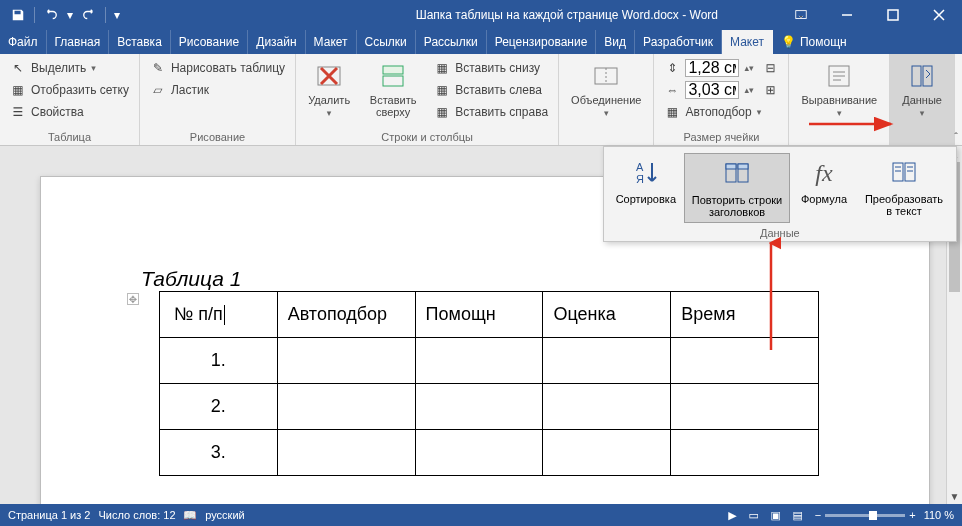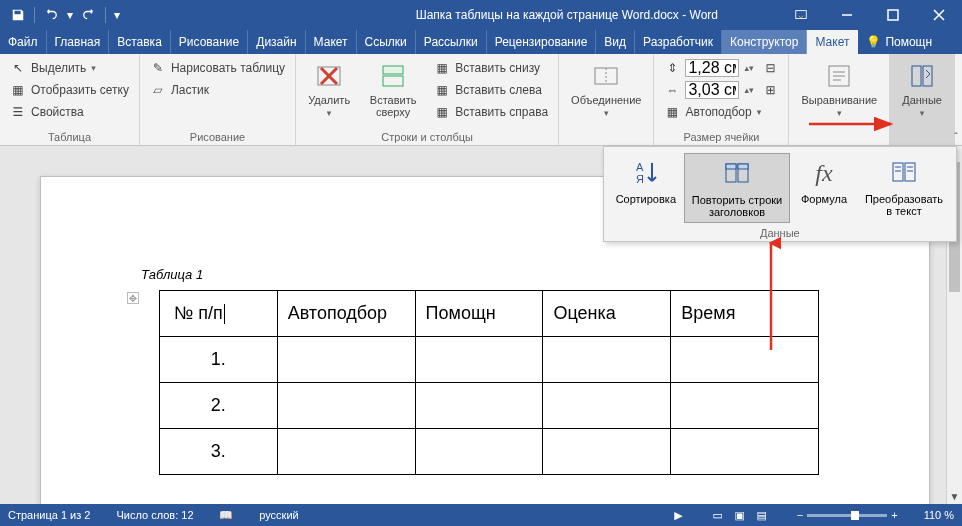--- a/index.html
+++ b/index.html
@@ -44,40 +44,40 @@
   .data-popup .row { display: flex; gap: 2px; }
   .data-popup .pop-btn { display: flex; flex-direction: column; align-items: center; gap: 4px; padding: 4px 6px; cursor: pointer; min-width: 64px; }
   .data-popup .pop-btn.active { background: #d5d5d5; border: 1px solid #a0a0a0; }
   .data-popup .pic { width: 32px; height: 32px; display: flex; align-items: center; justify-content: center; font-size: 22px; }
   .data-popup .plabel { font-size: 11px; text-align: center; line-height: 12px; }
   .data-popup .pop-footer { text-align: center; font-size: 11px; color: #666; margin-top: 4px; }
 
   
   .doc-scroll { position: absolute; top: 146px; left: 0; right: 16px; bottom: 22px; background: #e6e6e6; overflow: hidden; }
   .page { position: absolute; left: 40px; top: 30px; width: 890px; background: #fff; border: 1px solid #bdbdbd; box-shadow: 0 2px 6px rgba(0,0,0,0.15); padding: 90px 100px 60px 100px; }
-  .caption { font-family: Arial, sans-serif; font-style: italic; font-size: 13px; margin-bottom: 8px; }
+  .caption { font-family: Arial, sans-serif; font-style: italic; font-size: 21px; margin-bottom: 0; }
   .anchor { font-size: 10px; color: #999; border: 1px solid #bbb; width: 12px; height: 12px; display: flex; align-items: center; justify-content: center; position: absolute; margin-left: -14px; margin-top: 2px; }
   .tbl { border-collapse: collapse; width: 660px; margin-left: 18px; }
   .tbl td { border: 1.5px solid #000; padding: 10px 10px; font-family: Arial, sans-serif; font-size: 18px; height: 46px; vertical-align: middle; }
   .tbl td.c0 { width: 118px; text-align: center; }
   .tbl td.c1 { width: 138px; }
   .tbl td.c2 { width: 128px; }
   .tbl td.c3 { width: 128px; }
   .tbl td.c4 { width: 148px; }
   .tbl tr.hdr td { text-align: left; }
   .tbl tr.hdr td.c0 { text-align: left; padding-left: 14px; }
   .cursor-bar { display: inline-block; width: 1px; height: 20px; background: #000; vertical-align: middle; margin-left: 1px; }
 
   
   .vscroll { position: absolute; right: 0; top: 146px; bottom: 22px; width: 16px; background: #f0f0f0; border-left: 1px solid #d0d0d0; }
   .vscroll .arrow { height: 16px; display: flex; align-items: center; justify-content: center; font-size: 10px; color: #555; }
   .vscroll .thumb { position: absolute; top: 16px; left: 2px; right: 2px; height: 130px; background: #c1c1c1; }
 
   
-  .statusbar { position: absolute; left: 0; right: 0; bottom: 0; height: 22px; background: #2b579a; color: #fff; font-size: 11px; display: flex; align-items: center; padding: 0 8px; gap: 26px; }
+  .statusbar { position: absolute; left: 0; right: 0; bottom: 0; height: 22px; background: #2b579a; color: #fff; font-size: 11px; display: flex; align-items: center; padding: 0 8px; gap: 8px; }
   .statusbar .seg { display: flex; align-items: center; gap: 4px; }
   .statusbar .spacer { flex: 1; }
   .statusbar .view-ic { width: 18px; height: 14px; display: inline-flex; align-items: center; justify-content: center; }
   .statusbar .slider { width: 80px; height: 3px; background: rgba(255,255,255,0.5); position: relative; }
   .statusbar .slider .knob { position: absolute; left: 44px; top: -3px; width: 8px; height: 9px; background: #fff; }
 
   .arrow-up-red { position: absolute; z-index: 20; left: 761px; top: 235px; pointer-events: none; }
 </style>
 </head>
 <body>
@@ -136,21 +136,20 @@
   <div class="tab">Главная</div>
   <div class="tab">Вставка</div>
   <div class="tab">Рисование</div>
   <div class="tab">Дизайн</div>
   <div class="tab">Макет</div>
   <div class="tab">Ссылки</div>
   <div class="tab">Рассылки</div>
   <div class="tab">Рецензирование</div>
   <div class="tab">Вид</div>
   <div class="tab">Разработчик</div>
-  <div class="tab highlight">Конструктор</div>
   <div class="tab active">Макет</div>
   <div class="help">
     <span>💡</span>
     <span>Помощн</span>
   </div>
   <div class="spacer"></div>
 </div>
 
 <div class="ribbon">
 

